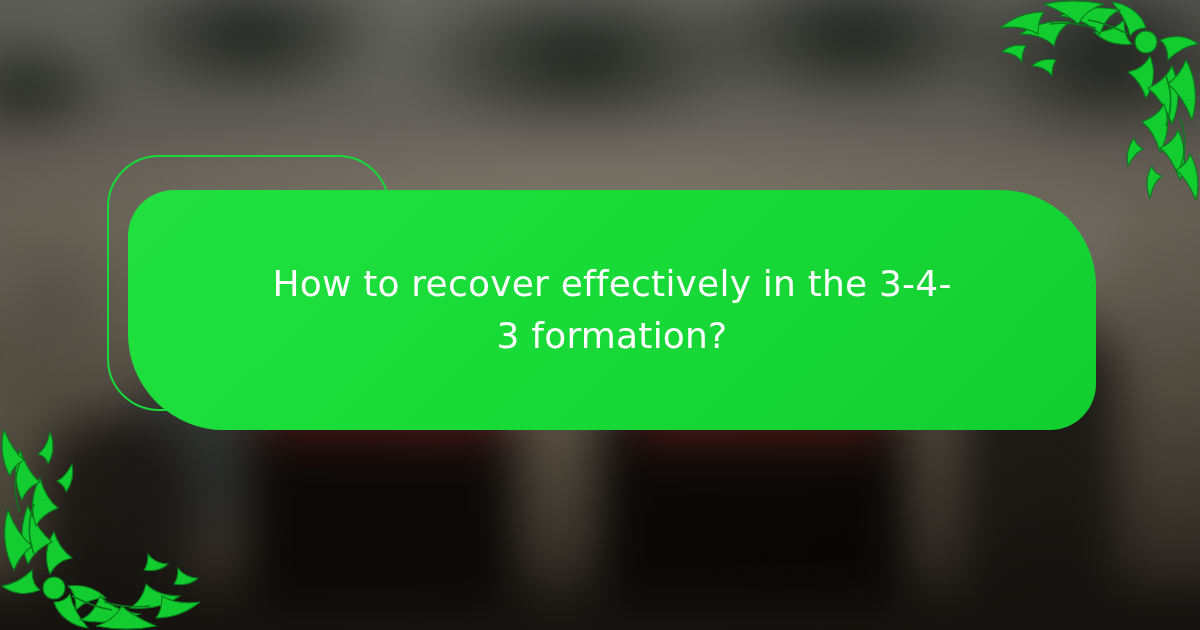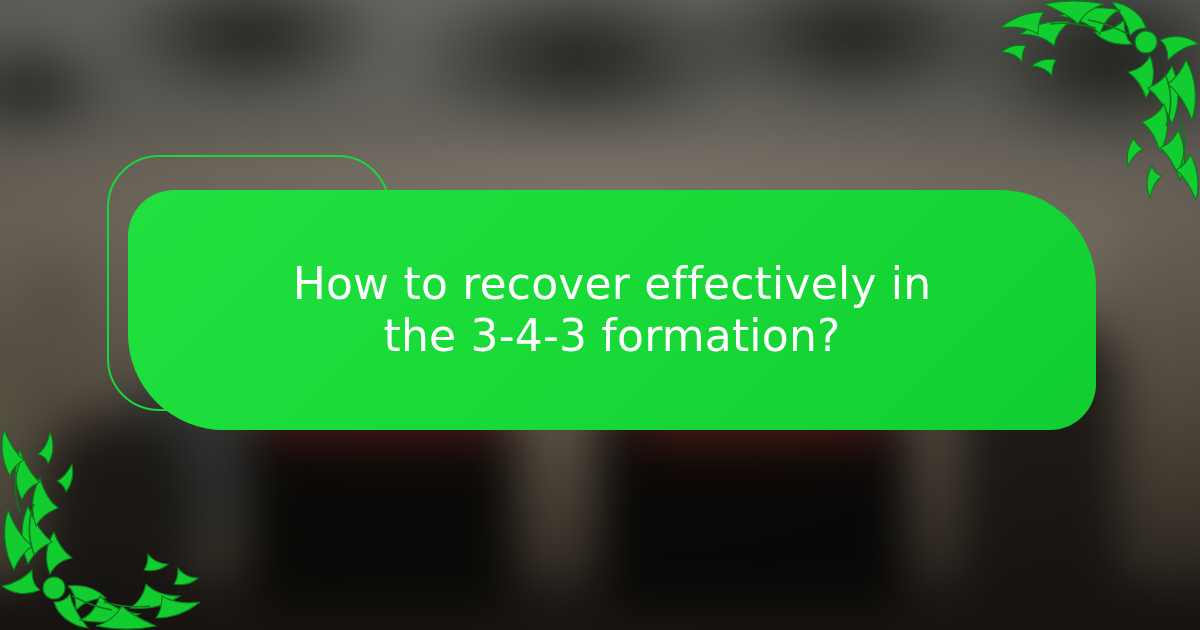--- a/index.html
+++ b/index.html
@@ -107,21 +107,21 @@
     left:128px; top:190px;
     width:968px; height:240px;
     background:linear-gradient(135deg,#21E03F 0%,#18DB38 45%,#12CE31 100%);
     border-radius:46px 96px 46px 96px;
     display:flex; align-items:center; justify-content:center;
   }
   .card-title {
     width:680px;
     text-align:center;
     color:#ffffff;
-    font-size:44px;
+    font-size:36px;
     line-height:52px;
     font-weight:400;
     letter-spacing:.2px;
     font-family:"DejaVu Sans", sans-serif;
     text-rendering:optimizeLegibility;
   }
 </style>
 </head>
 <body>
 

